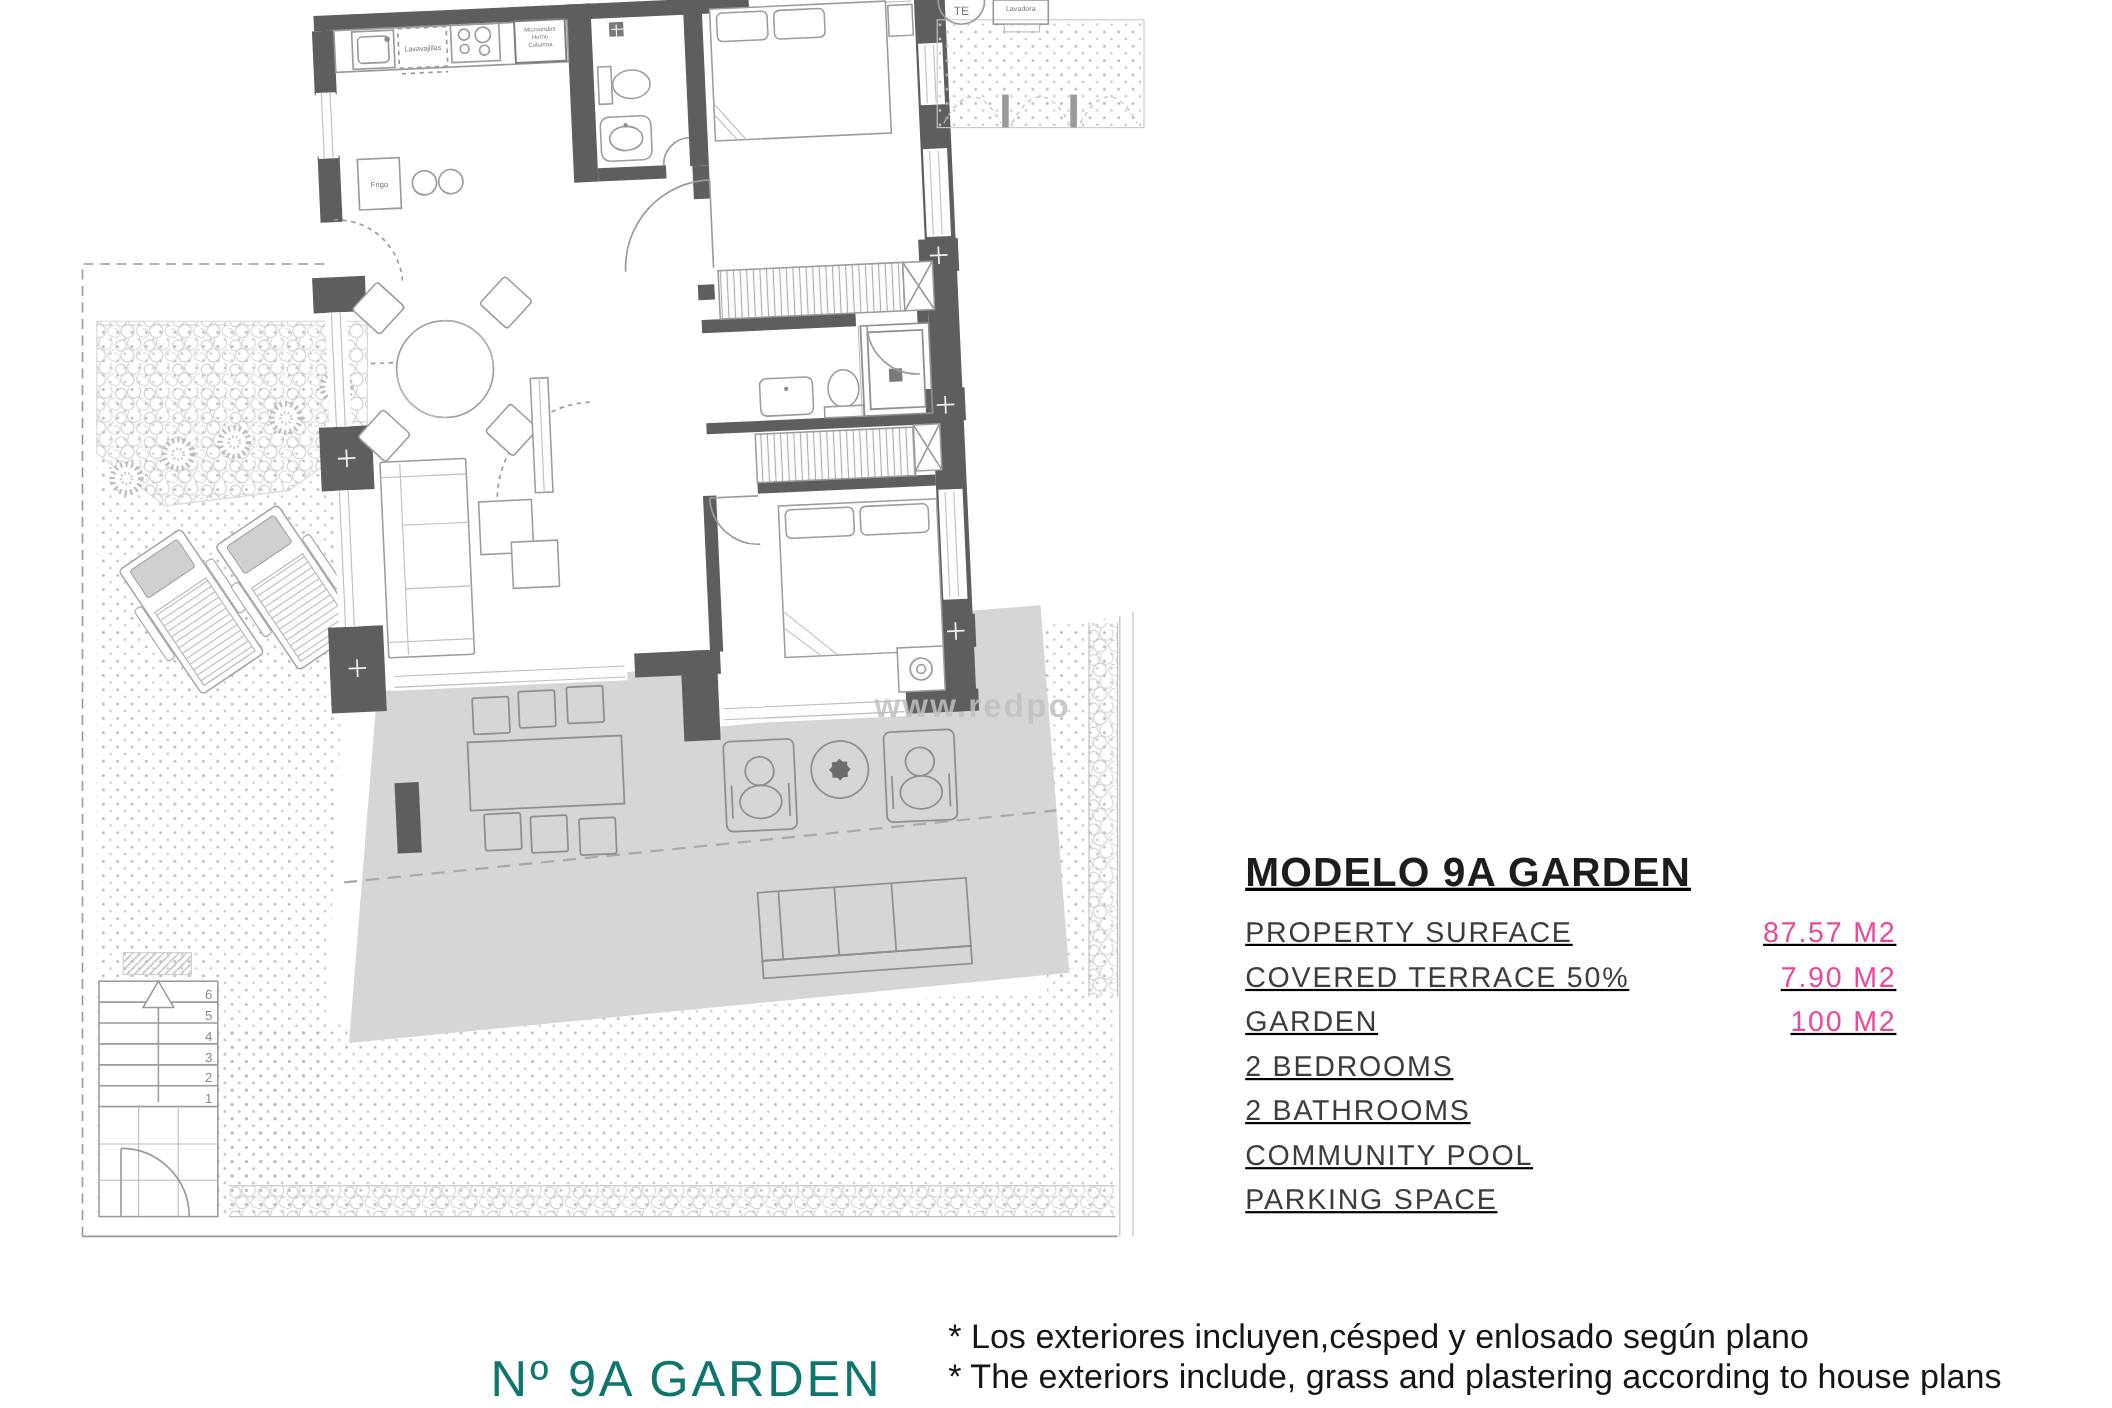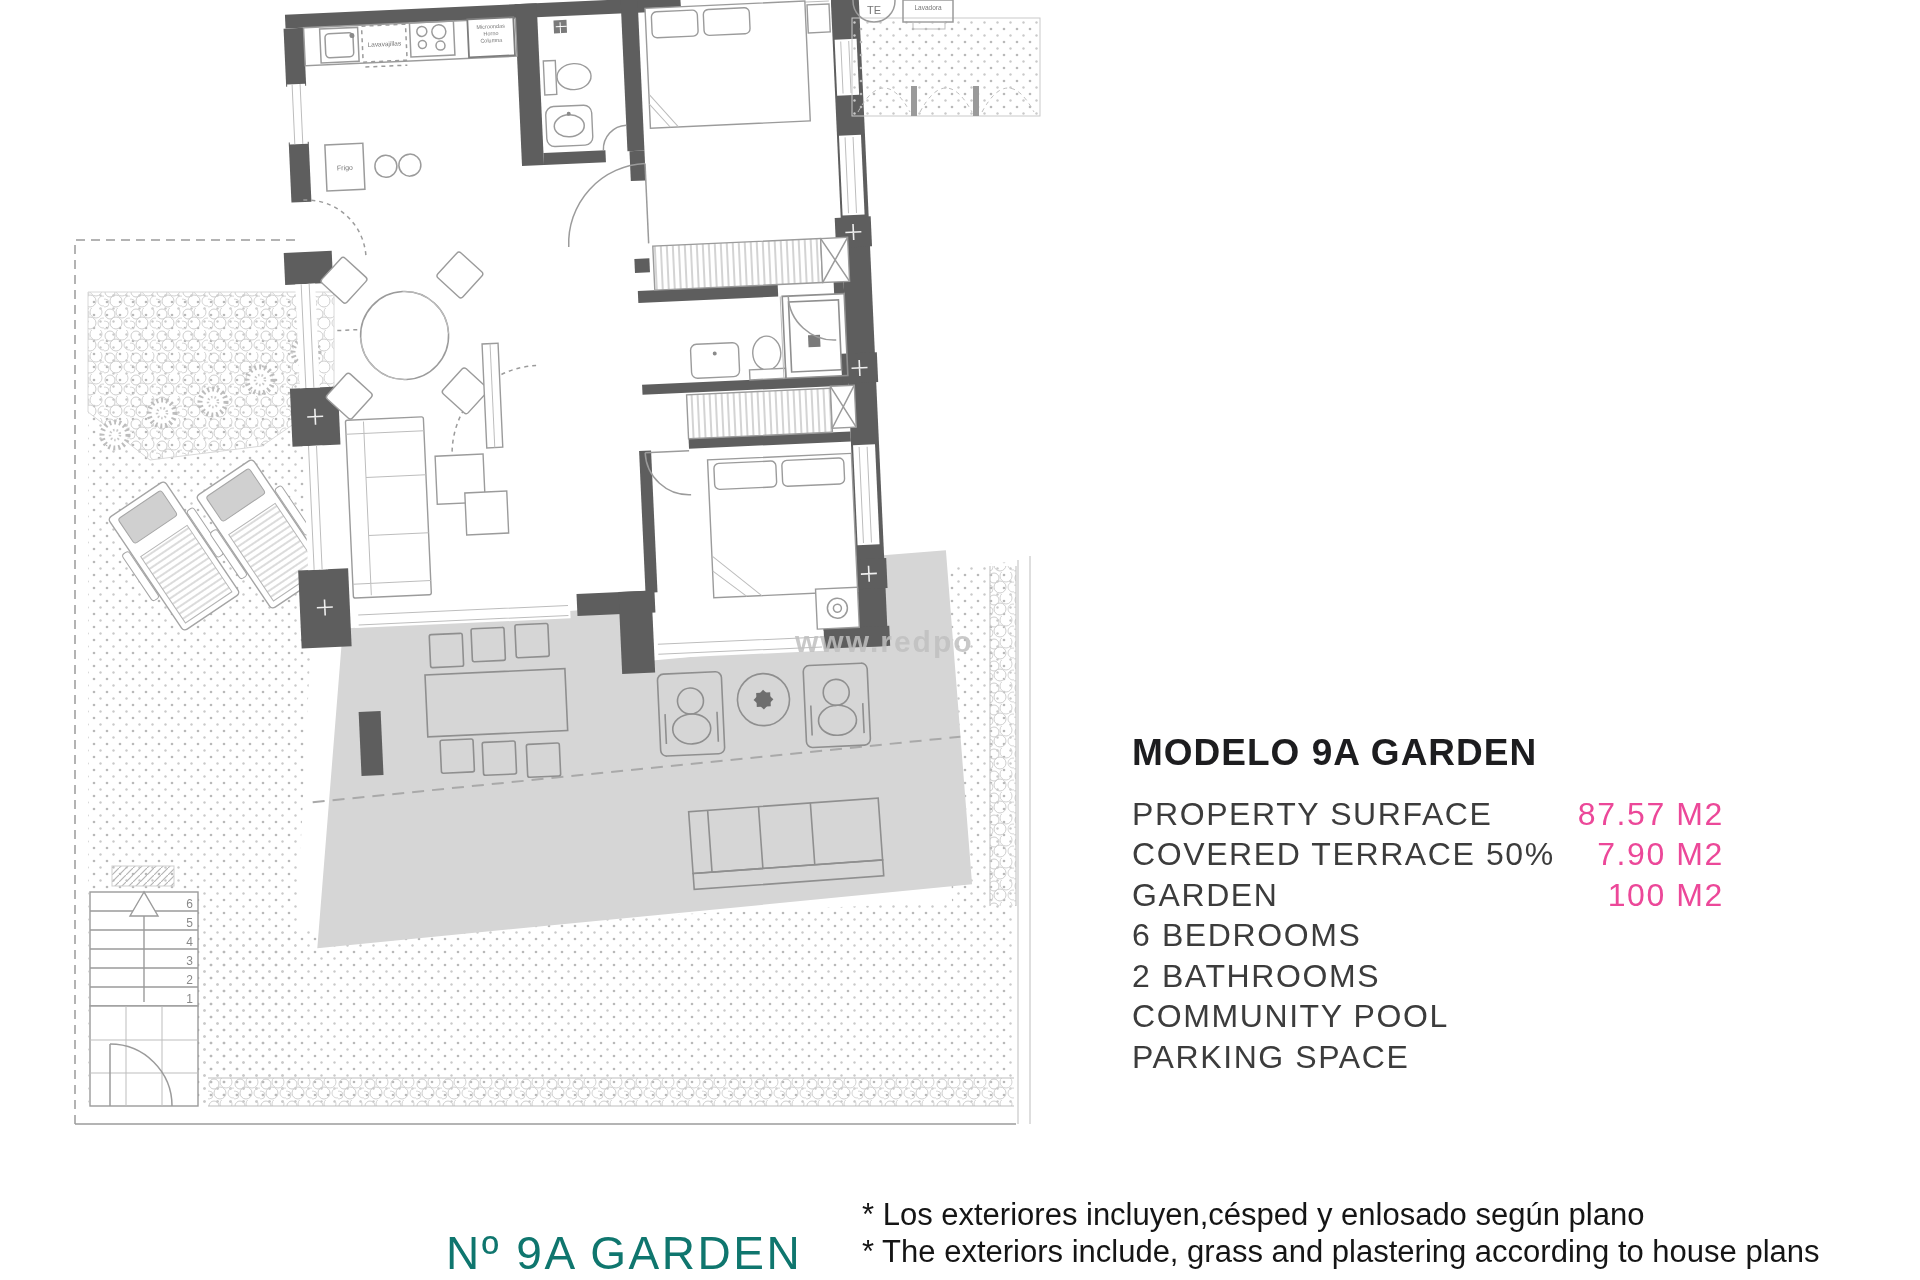--- a/index.html
+++ b/index.html
@@ -10,24 +10,24 @@
   .thin{stroke:#9b9b9b;stroke-width:1.5;fill:none;}
   .thin2{stroke:#bdbdbd;stroke-width:1;fill:none;}
   .furn{fill:#ffffff;stroke:#9b9b9b;stroke-width:1.4;}
   .furnG{fill:none;stroke:#8f8f8f;stroke-width:1.6;}
   .dash{stroke-dasharray:9 6;}
   .dash2{stroke-dasharray:4 4;}
   .lblS{font-family:"Liberation Sans",sans-serif;fill:#777;text-anchor:middle;}
   .num{font-family:"Liberation Sans",sans-serif;font-size:12px;fill:#8a8a8a;text-anchor:end;}
   .crossW{stroke:#efefef;stroke-width:1.6;}
 
-  .details{position:absolute;left:1132px;top:732px;width:592px;}
+  .details{position:absolute;left:1132px;top:772px;width:592px;text-decoration:underline;}
   .details-title{font-size:37px;font-weight:bold;color:#1d1d1f;letter-spacing:1px;}
   .rows{margin-top:18px;}
-  .row{display:flex;align-items:flex-end;height:40.5px;font-size:32px;color:#3c3c3c;letter-spacing:1.6px;}
+  .row{display:flex;align-items:flex-start;height:40.5px;font-size:26px;color:#3c3c3c;letter-spacing:1.6px;}
   .row .val{margin-left:auto;color:#ec4899;}
   .notes{position:absolute;left:862px;top:1196px;font-size:31px;color:#151515;line-height:37px;}
   .plan-number{position:absolute;left:446px;top:1226px;font-size:46px;color:#0f766e;letter-spacing:2.5px;}
   .watermark{font-size:30px;letter-spacing:2px;fill:#c0c0c0;opacity:.85;font-weight:bold;}
 </style>
 </head>
 <body>
 
 <div class="stage">
 
@@ -335,21 +335,21 @@
       </div>
       <div class="row">
         <span>COVERED TERRACE 50%</span>
         <span class="val">7.90 M2</span>
       </div>
       <div class="row">
         <span>GARDEN</span>
         <span class="val">100 M2</span>
       </div>
       <div class="row">
-        <span>6 BEDROOMS</span>
+        <span>2 BEDROOMS</span>
         <span class="val"></span>
       </div>
       <div class="row">
         <span>2 BATHROOMS</span>
         <span class="val"></span>
       </div>
       <div class="row">
         <span>COMMUNITY POOL</span>
         <span class="val"></span>
       </div>

